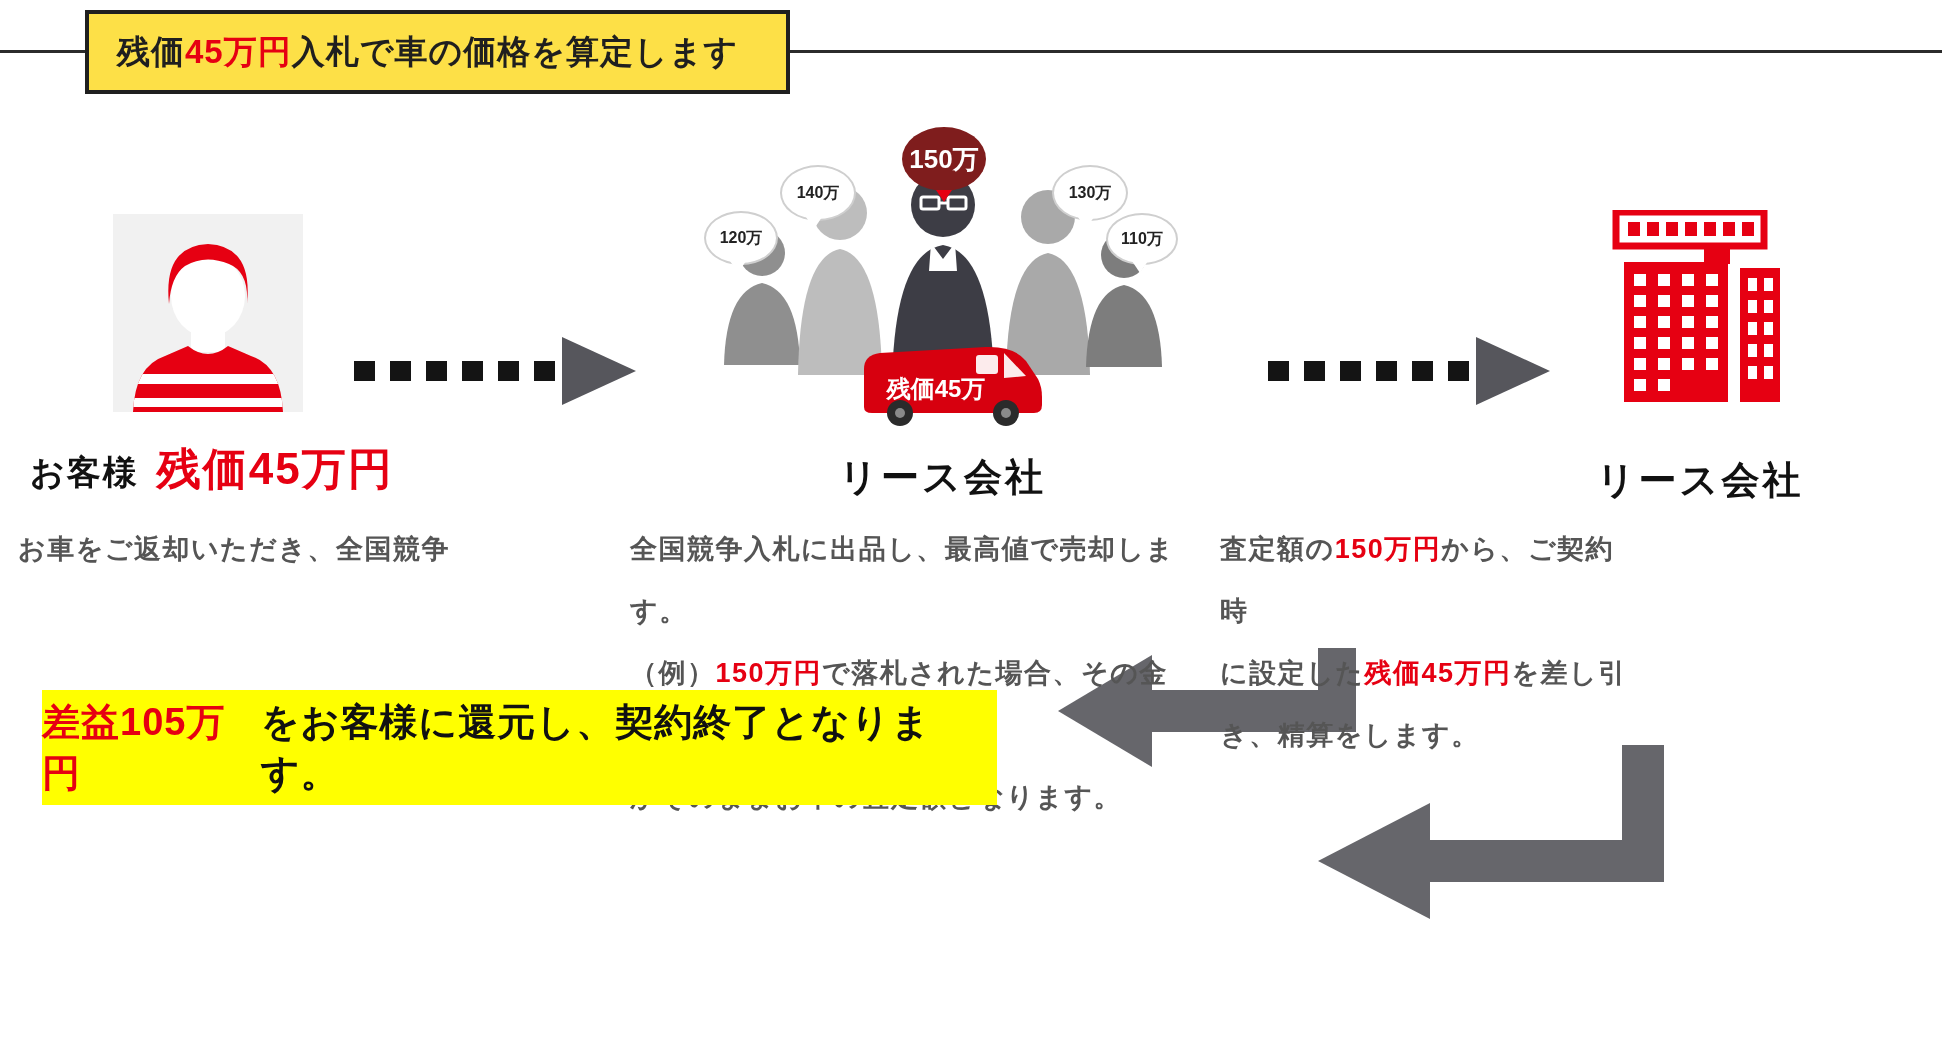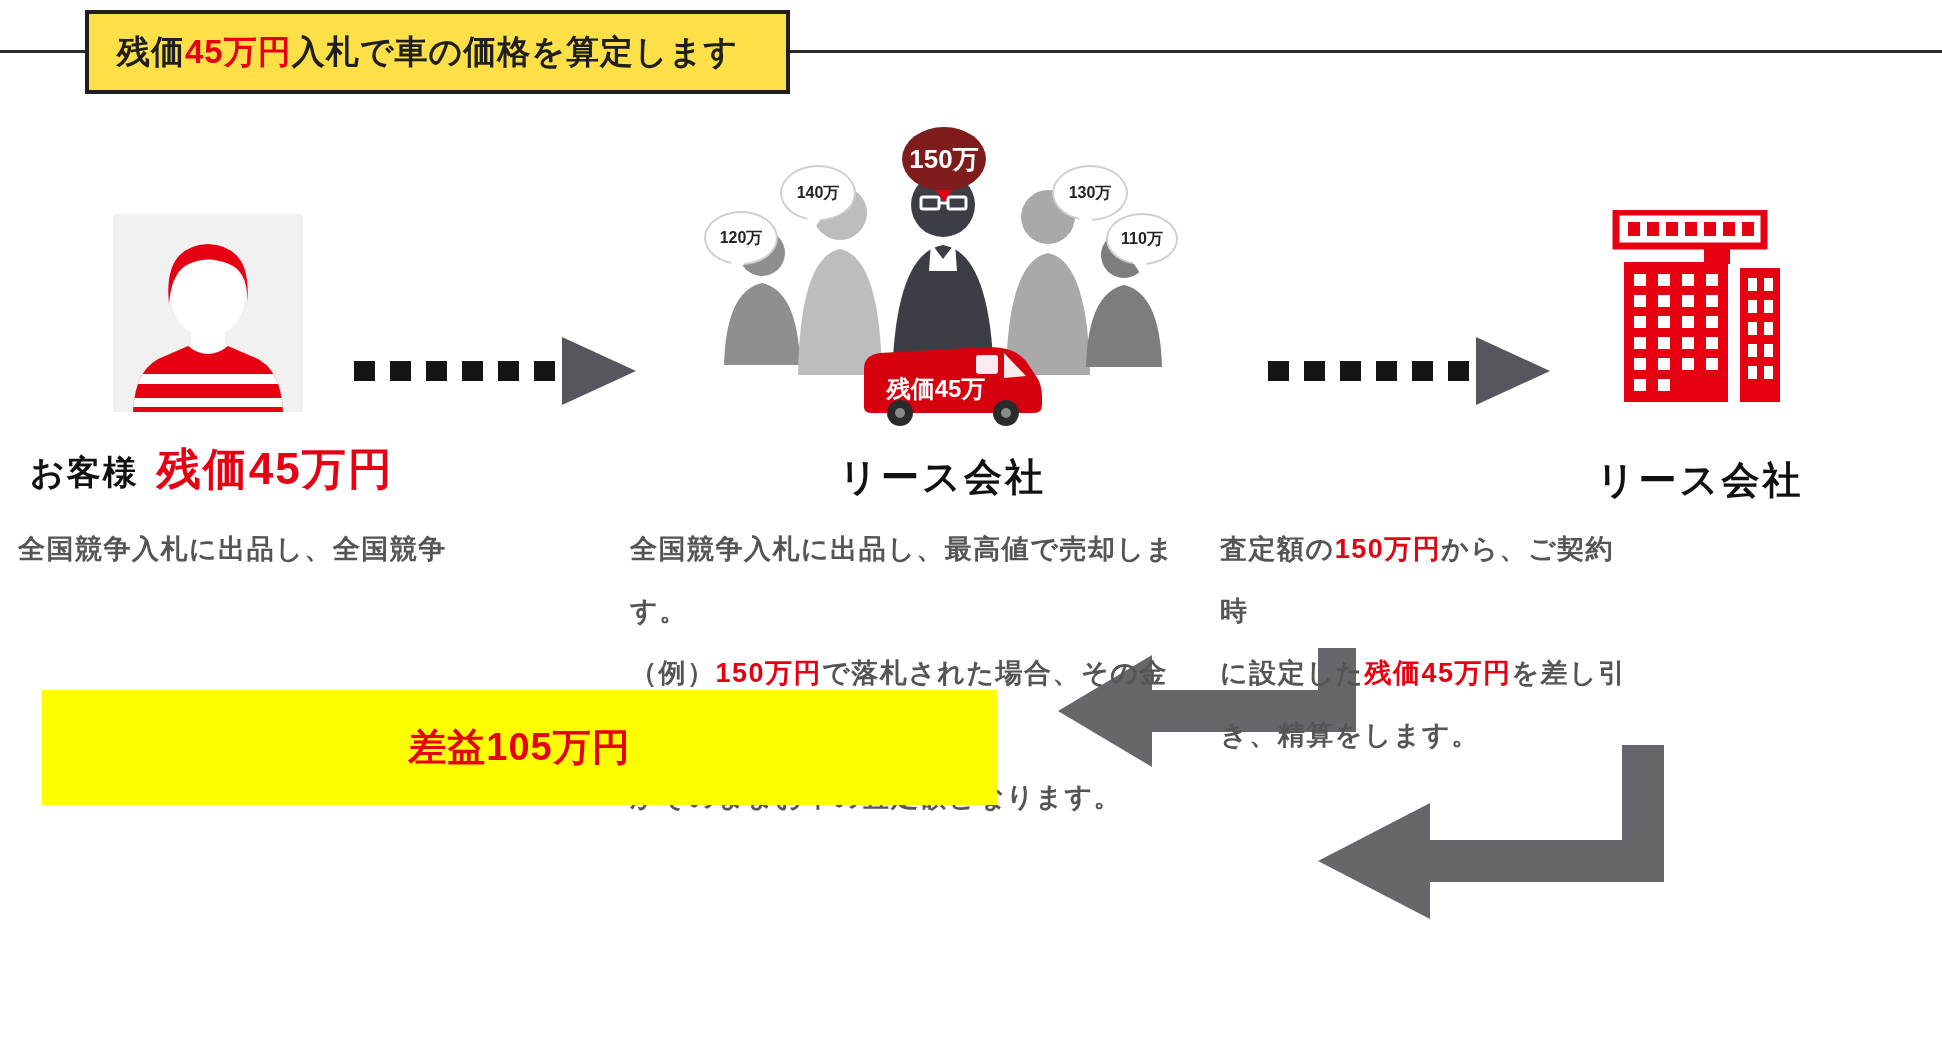--- a/index.html
+++ b/index.html
@@ -106,21 +106,21 @@
     </g>
   </svg>
 </div>
 
 <div class="abs customer-label">
   <span class="customer-name">お客様</span>
   <span class="customer-amount">残価45万円</span>
 </div>
 
 <div class="abs desc desc-left">
-  <div>全国競争入札に出品し、全国競争</div>
+  <div>お車をご返却いただき、全国競争</div>
 </div>
 
 <svg class="abs flow-arrow-1" width="290" height="72" viewBox="0 0 290 72">
   <line x1="6" y1="36" x2="208" y2="36" stroke="#141414" stroke-width="20" stroke-dasharray="21 15"></line>
   <polygon points="214,2 288,36 214,70" fill="#56565c"></polygon>
 </svg>
 
 <div class="abs auction-panel">
   <svg width="485" height="310" viewBox="0 0 485 310" style="position:absolute;left:0;top:0;z-index:1;">
     <circle cx="62" cy="128" r="23" fill="#8f8f8f"></circle>
@@ -245,13 +245,14 @@
 <div class="gray-bar arrow-up-stub"></div>
 <div class="gray-bar arrow-up-h"></div>
 <div class="gray-head-left arrow-up-head"></div>
 
 <div class="gray-bar arrow-low-v"></div>
 <div class="gray-bar arrow-low-h"></div>
 <div class="gray-head-left arrow-low-head"></div>
 
 <div class="abs result-box">
   <span class="red">差益105万円</span>
+    <span>をお客様に還元し、契約終了となります。</span>
 </div>
 
 </body></html>

